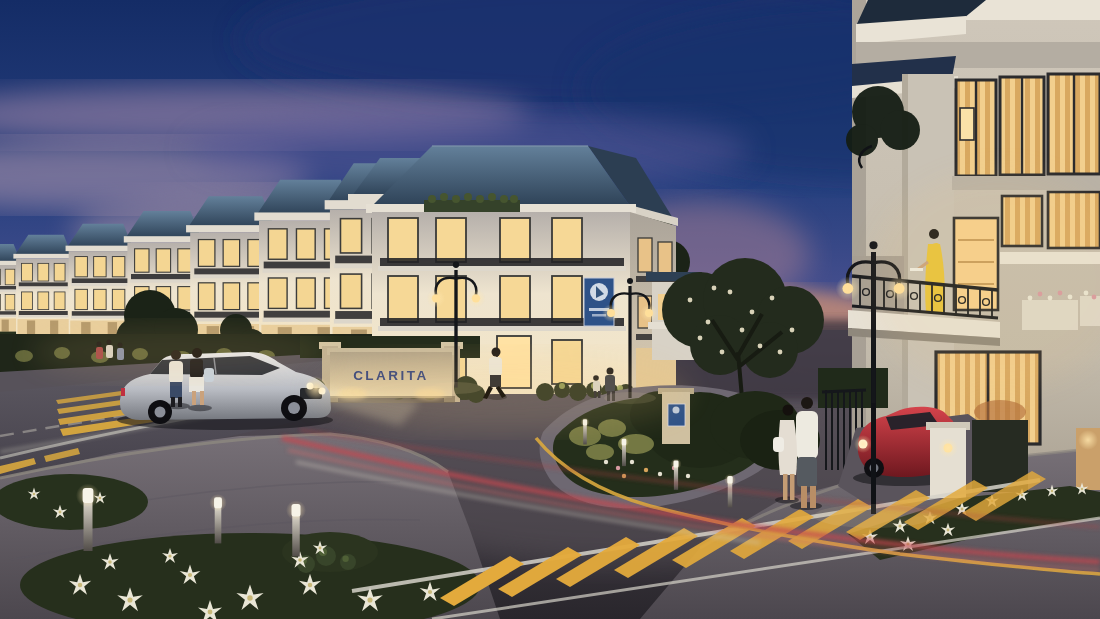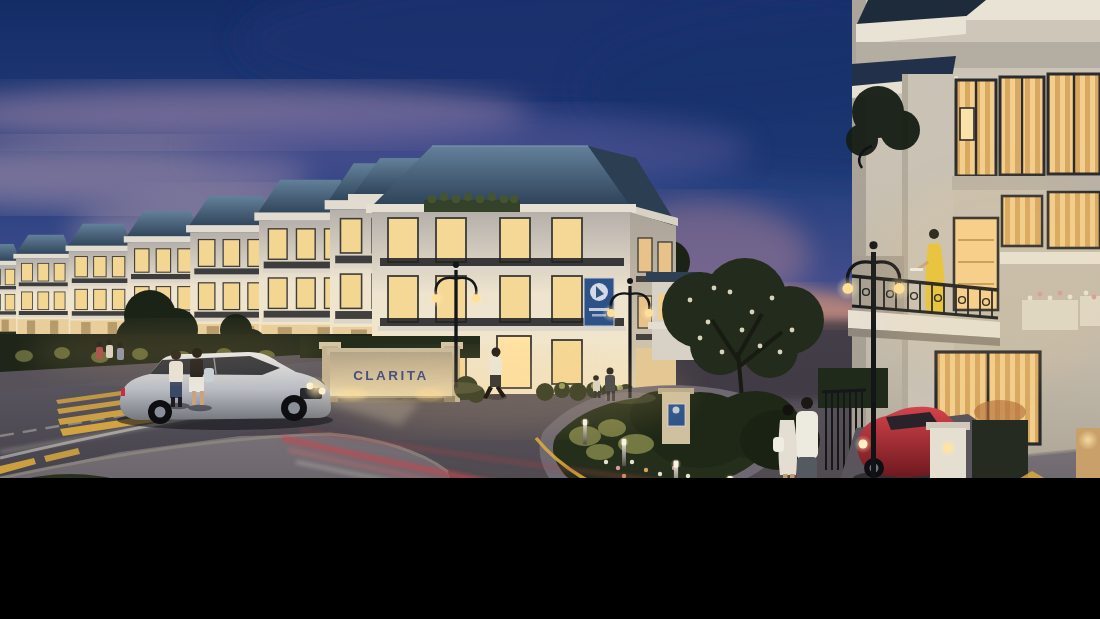--- a/index.html
+++ b/index.html
@@ -1,16 +1,16 @@
 <!DOCTYPE html>
 <html><head>
 <meta charset="utf-8">
 <style>
   html,body{margin:0;padding:0;background:#000;}
-  .stage{position:relative;width:1100px;height:478px;overflow:hidden;
+  .stage{position:relative;width:1100px;height:619px;overflow:hidden;
          font-family:"Liberation Sans",sans-serif;background:#1a2c5e;}
   .stage svg{display:block;width:1100px;height:619px;}
   .sign-text{font-family:"Liberation Sans",sans-serif;font-weight:bold;
              letter-spacing:2.5px;font-size:13.5px;fill:#31427e;}
 </style>
 </head>
 <body>
 
 <div class="stage">
 <svg viewBox="0 0 1100 619">

